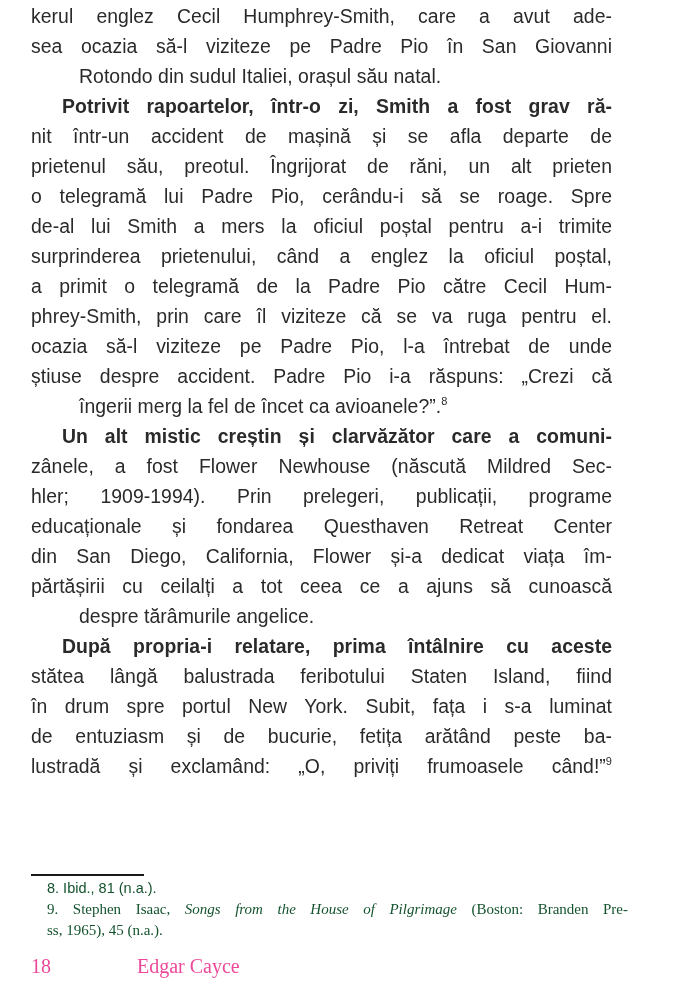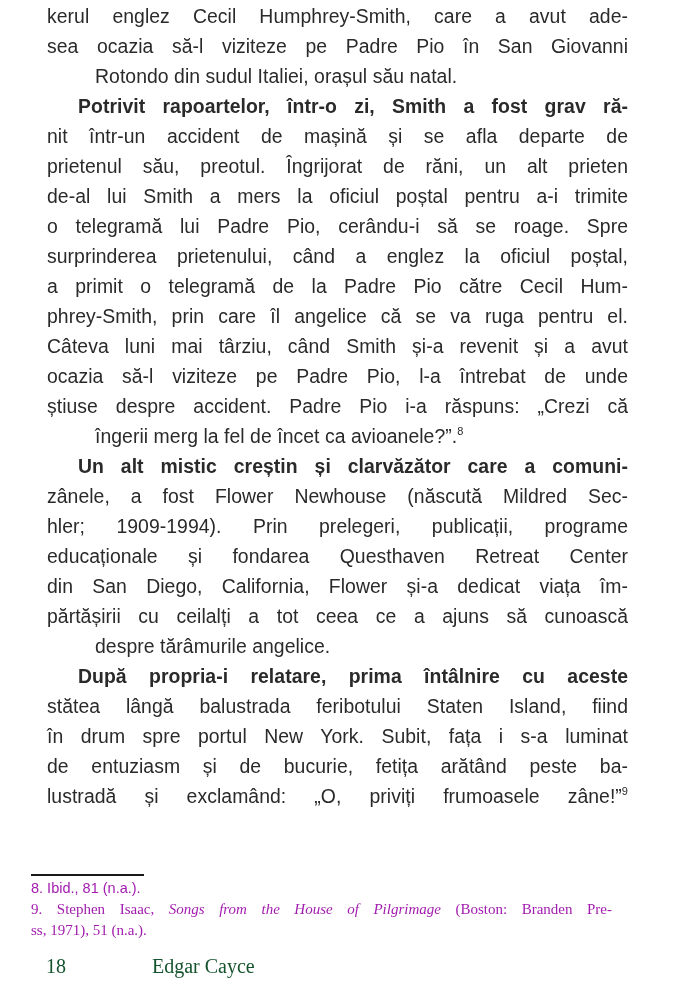--- a/index.html
+++ b/index.html
@@ -13,21 +13,21 @@
       font-family: "DejaVu Sans", sans-serif;
     }
     .page {
       position: absolute;
       left: 31px;
       top: 0;
       width: 581px;
     }
     .body-text {
       position: absolute;
-      left: 16px;
+      left: 0;
       top: 1px;
       width: 581px;
       font-family: "Liberation Sans", sans-serif;
       font-size: 19.4px;
       line-height: 30px;
       color: #2a2a2a;
       letter-spacing: 0.05px;
     }
     .line {
       display: block;
@@ -46,84 +46,82 @@
     .rule {
       position: absolute;
       left: 0;
       top: 874px;
       width: 113px;
       height: 2px;
       background: #1a1a1a;
     }
     .footnotes {
       position: absolute;
-      left: 0;
+      left: 16px;
       top: 878px;
       width: 581px;
       font-family: "Liberation Serif", serif;
       font-size: 15px;
       line-height: 21px;
-      color: #a21caf;
+      color: #14532d;
     }
     .fnline { display: block; white-space: nowrap; height: 21px; }
     .fnline.j { text-align: justify; text-align-last: justify; }
     .fn8 { font-family: "Liberation Sans", sans-serif; font-size: 14.5px; }
     .footer {
       position: absolute;
       left: 0;
       top: 955px;
       width: 581px;
       font-family: "Liberation Serif", serif;
       font-size: 20px;
-      color: #14532d;
+      color: #ec4899;
       height: 30px;
-      margin-left: 15px;
     }
     .folio { position: absolute; left: 0; top: 0; }
     .running-head { position: absolute; left: 106px; top: 0; }
   </style>
 </head>
 <body>
 
 <div class="page">
   <div class="body-text" id="body-text">
       <span class="line"><span>kerul englez Cecil Humphrey-Smith, care a avut ade-</span></span>
       <span class="line"><span>sea ocazia să-l viziteze pe Padre Pio în San Giovanni</span></span>
       <span class="line last"><span>Rotondo din sudul Italiei, orașul său natal.</span></span>
       <span class="line indent"><span>Potrivit rapoartelor, într-o zi, Smith a fost grav ră-</span></span>
       <span class="line"><span>nit într-un accident de mașină și se afla departe de</span></span>
       <span class="line"><span>prietenul său, preotul. Îngrijorat de răni, un alt prieten</span></span>
+      <span class="line"><span>o telegramă lui Padre Pio, cerându-i să se roage. Spre</span></span>
       <span class="line"><span>de-al lui Smith a mers la oficiul poștal pentru a-i trimite</span></span>
-      <span class="line"><span>o telegramă lui Padre Pio, cerându-i să se roage. Spre</span></span>
       <span class="line"><span>surprinderea prietenului, când a englez la oficiul poștal,</span></span>
       <span class="line"><span>a primit o telegramă de la Padre Pio către Cecil Hum-</span></span>
-      <span class="line"><span>phrey-Smith, prin care îl angelice că se va ruga pentru el.</span></span>
-      <span class="line"><span>Câteva luni mai târziu, când Smith și-a revenit și a avut</span></span>
+      <span class="line"><span>phrey-Smith, prin care îl viziteze că se va ruga pentru el.</span></span>
       <span class="line"><span>ocazia să-l viziteze pe Padre Pio, l-a întrebat de unde</span></span>
       <span class="line"><span>știuse despre accident. Padre Pio i-a răspuns: „Crezi că</span></span>
       <span class="line last"><span>îngerii merg la fel de încet ca avioanele?”.</span><sup class="fn">8</sup></span>
       <span class="line indent"><span>Un alt mistic creștin și clarvăzător care a comuni-</span></span>
       <span class="line"><span>zânele, a fost Flower Newhouse (născută Mildred Sec-</span></span>
       <span class="line"><span>hler; 1909-1994). Prin prelegeri, publicații, programe</span></span>
       <span class="line"><span>educaționale și fondarea Questhaven Retreat Center</span></span>
       <span class="line"><span>din San Diego, California, Flower și-a dedicat viața îm-</span></span>
       <span class="line"><span>părtășirii cu ceilalți a tot ceea ce a ajuns să cunoască</span></span>
       <span class="line last"><span>despre tărâmurile angelice.</span></span>
       <span class="line indent"><span>După propria-i relatare, prima întâlnire cu aceste</span></span>
       <span class="line"><span>stătea lângă balustrada feribotului Staten Island, fiind</span></span>
       <span class="line"><span>în drum spre portul New York. Subit, fața i s-a luminat</span></span>
       <span class="line"><span>de entuziasm și de bucurie, fetița arătând peste ba-</span></span>
-      <span class="line"><span>lustradă și exclamând: „O, priviți frumoasele zâne!”</span><sup class="fn">9</sup></span>
+      <span class="line"><span>lustradă și exclamând: „O, priviți frumoasele când!”</span><sup class="fn">9</sup></span>
     </div>
 
   <div class="rule"></div>
 
   <div class="footnotes">
     <span class="fnline fn8">8. Ibid., 81 (n.a.).</span>
     <span class="fnline j"><span>9. Stephen Isaac, </span><em>Songs from the House of Pilgrimage</em><span> (Boston: Branden Pre-</span></span>
-    <span class="fnline">ss, 1971), 51 (n.a.).</span>
+    <span class="fnline">ss, 1965), 45 (n.a.).</span>
   </div>
 
   <div class="footer">
     <span class="folio">18</span>
     <span class="running-head">Edgar Cayce</span>
   </div>
 </div>
 
 </body></html>

